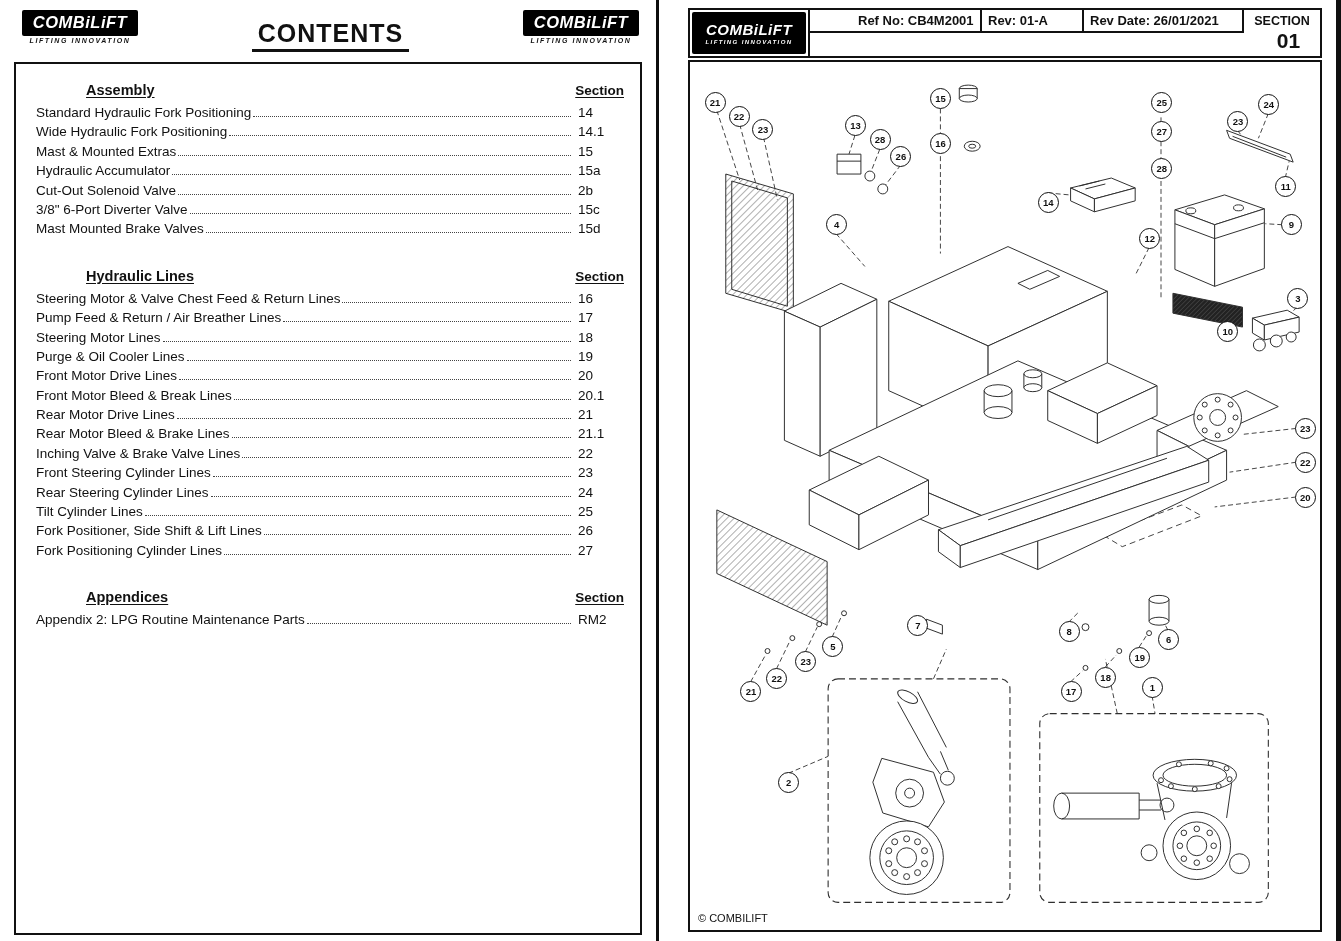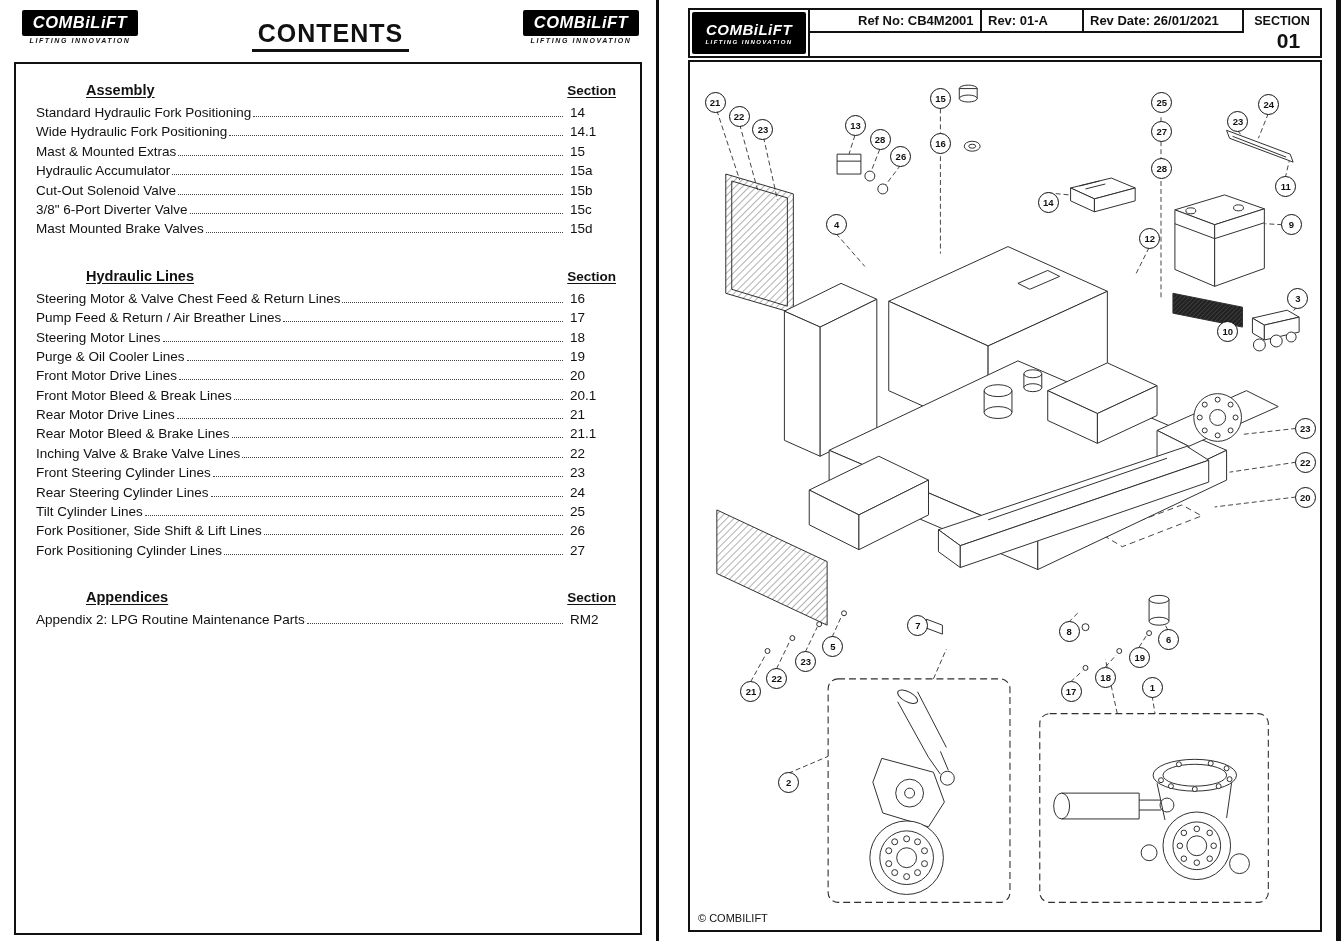--- a/index.html
+++ b/index.html
@@ -10,21 +10,21 @@
   .page-left { position:absolute; left:0; top:0; width:655px; height:941px; }
   .left-header { display:flex; justify-content:space-between; align-items:flex-start; padding:10px 16px 0 22px; }
   .logo { width:116px; }
   .logo-box { background:#000; color:#fff; font-style:italic; font-weight:bold; font-size:16.5px;
               text-align:center; padding:3px 4px 4px; letter-spacing:.5px; border-radius:2px; }
   .logo-tagline { font-size:7px; font-weight:bold; font-style:italic; letter-spacing:1.6px;
                   text-align:center; margin-top:1px; white-space:nowrap; }
   .contents-title { margin:10px 0 0; font-size:25px; font-weight:bold; letter-spacing:1px;
                     border-bottom:3px solid #111; padding:0 6px 1px; line-height:1.1; }
   .contents-box { position:absolute; left:14px; top:62px; width:628px; height:873px;
-                  border:2px solid #111; box-sizing:border-box; padding:18px 24px 0 20px; }
+                  border:2px solid #111; box-sizing:border-box; padding:18px 16px 0 20px; }
   .toc-group { margin-bottom:27px; }
   .group-header { display:flex; justify-content:space-between; align-items:baseline; margin-bottom:7px; }
   .group-heading { font-size:14.5px; font-weight:bold; text-decoration:underline; text-underline-offset:2px; margin-left:50px; }
   .section-col-header { font-size:13.5px; font-weight:bold; text-decoration:underline; text-underline-offset:2px; }
   .toc-row { display:flex; align-items:baseline; height:19.4px; font-size:13.5px; }
   .toc-label { white-space:nowrap; }
   .toc-dots { flex:1; border-bottom:1.7px dotted #444; margin:0 2px 4px 2px; min-width:8px; }
   .toc-num { flex:none; width:46px; padding-left:5px; }
 
   
@@ -105,21 +105,21 @@
 
   <div class="toc-row">
     <span class="toc-label">Hydraulic Accumulator</span>
     <span class="toc-dots"></span>
     <span class="toc-num">15a</span>
   </div>
 
   <div class="toc-row">
     <span class="toc-label">Cut-Out Solenoid Valve</span>
     <span class="toc-dots"></span>
-    <span class="toc-num">15b</span>
+    <span class="toc-num">2b</span>
   </div>
 
   <div class="toc-row">
     <span class="toc-label">3/8" 6-Port Diverter Valve</span>
     <span class="toc-dots"></span>
     <span class="toc-num">15c</span>
   </div>
 
   <div class="toc-row">
     <span class="toc-label">Mast Mounted Brake Valves</span>

